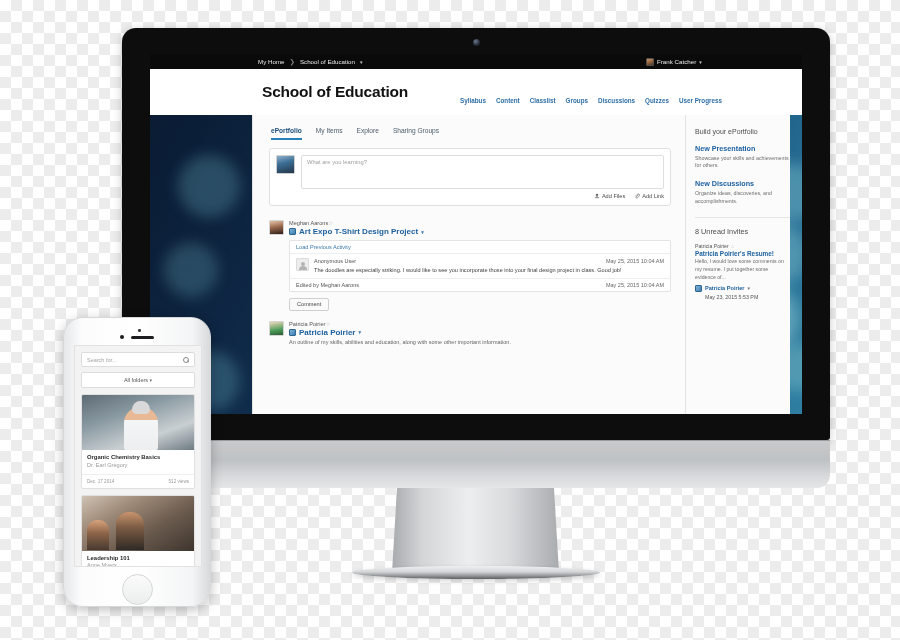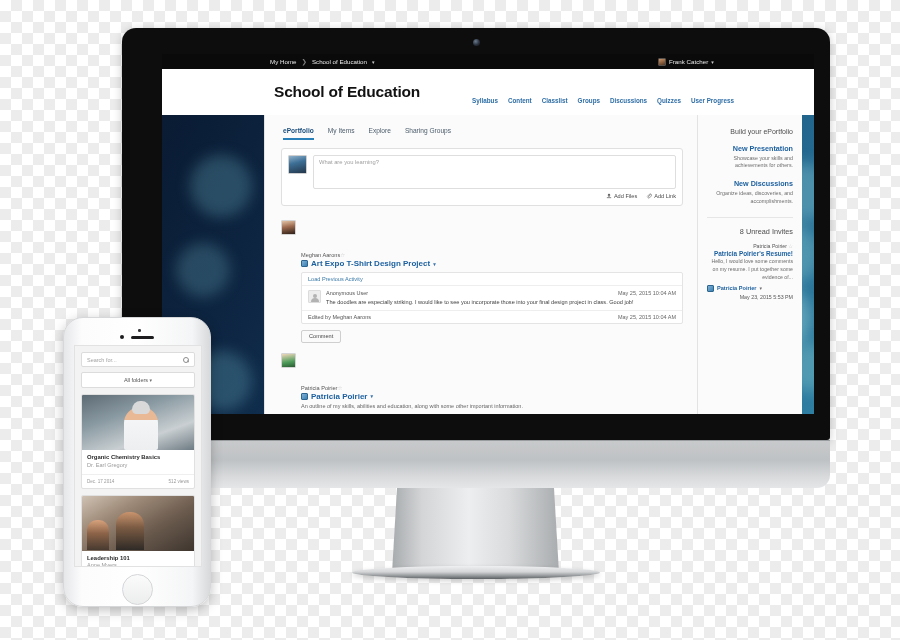--- a/index.html
+++ b/index.html
@@ -29,21 +29,21 @@
     box-shadow: 0 2px 10px rgba(0,0,0,.22);
   }
   .webcam {
     position: absolute; left: 50%; top: 11px;
     width: 7px; height: 7px; margin-left: -3.5px;
     border-radius: 50%;
     background: radial-gradient(circle at 38% 34%, #6b7a8c 0%, #2a3140 55%, #111 100%);
   }
   .screen {
     position: absolute;
-    left: 40px; top: 26px;
+    left: 28px; top: 26px;
     width: 652px; height: 360px;
     background: #ffffff;
     overflow: hidden;
   }
   .chin {
     position: absolute;
     left: 122px; top: 440px;
     width: 708px; height: 48px;
     border-radius: 0 0 13px 13px;
     background: linear-gradient(to bottom, #c8cacc 0%, #bfc2c4 42%, #d7d9db 75%, #e4e6e7 100%);
@@ -142,21 +142,21 @@
     display: flex; justify-content: flex-end; gap: 9px;
     margin-top: 4px; font-size: 5.6px; color: #4a4a4a;
   }
   .composer-actions .act { display: flex; align-items: center; gap: 2px; }
 
   .feed { padding: 8px 14px 0 16px; }
   .post { display: flex; gap: 5px; margin-top: 6px; }
   .p-avatar { width: 15px; height: 15px; flex: none; border-radius: 1px; border: 1px solid #d4d4d4; }
   .av-meghan { background: linear-gradient(170deg,#e3c3a6 0%,#9c6a4e 45%,#2e1f18 100%); }
   .av-patricia { background: linear-gradient(170deg,#f0d8bc 0%,#4e9c5a 60%,#2a5c33 100%); }
-  .p-body { flex: 1; min-width: 0; margin-top: 32px; }
+  .p-body { flex: 1; min-width: 0; }
   .p-author { font-size: 5.6px; color: #555; }
   .p-star { color: #bdbdbd; }
   .p-title {
     display: flex; align-items: center; gap: 3px;
     font-size: 8px; font-weight: bold; color: #1b5f9e; margin-top: 1px;
   }
   .doc-icon {
     width: 7px; height: 7px; flex: none; border-radius: 1px;
     background: linear-gradient(135deg,#7fb2d8 0%,#3c7fb1 100%);
     border: 0.5px solid #2c6690;
@@ -188,21 +188,21 @@
     display: flex; justify-content: space-between;
     padding: 3px 6px; border-top: 1px solid #eee; font-size: 5.5px; color: #555;
   }
   .comment-btn {
     display: inline-block; margin-top: 4px; padding: 2.5px 7px;
     border: 1px solid #cfcfcf; border-radius: 2px; background: #fafafa;
     font-size: 5.6px; color: #444;
   }
 
   
-  .side-inner { padding: 13px 9px 0 9px; text-align: right; }
+  .side-inner { padding: 13px 0 0 9px; }
   .side-h { font-size: 7px; color: #4d4d4d; }
   .side-item { margin-top: 9px; }
   .side-link { font-size: 7.2px; font-weight: bold; color: #1b5f9e; }
   .side-sub { font-size: 5.3px; color: #6d6d6d; line-height: 1.5; margin-top: 1.5px; }
   .side-div { margin: 11px 0 0 0; border-top: 1px solid #e6e6e6; }
   .side-h2 { font-size: 7.3px; color: #4d4d4d; margin-top: 9px; }
   .invite { margin-top: 7px; }
   .inv-author { font-size: 5.2px; color: #555; }
   .inv-title { font-size: 6.4px; font-weight: bold; color: #1b5f9e; margin-top: 1px; }
   .inv-text { font-size: 5.2px; color: #6d6d6d; line-height: 1.5; margin-top: 1.5px; }

